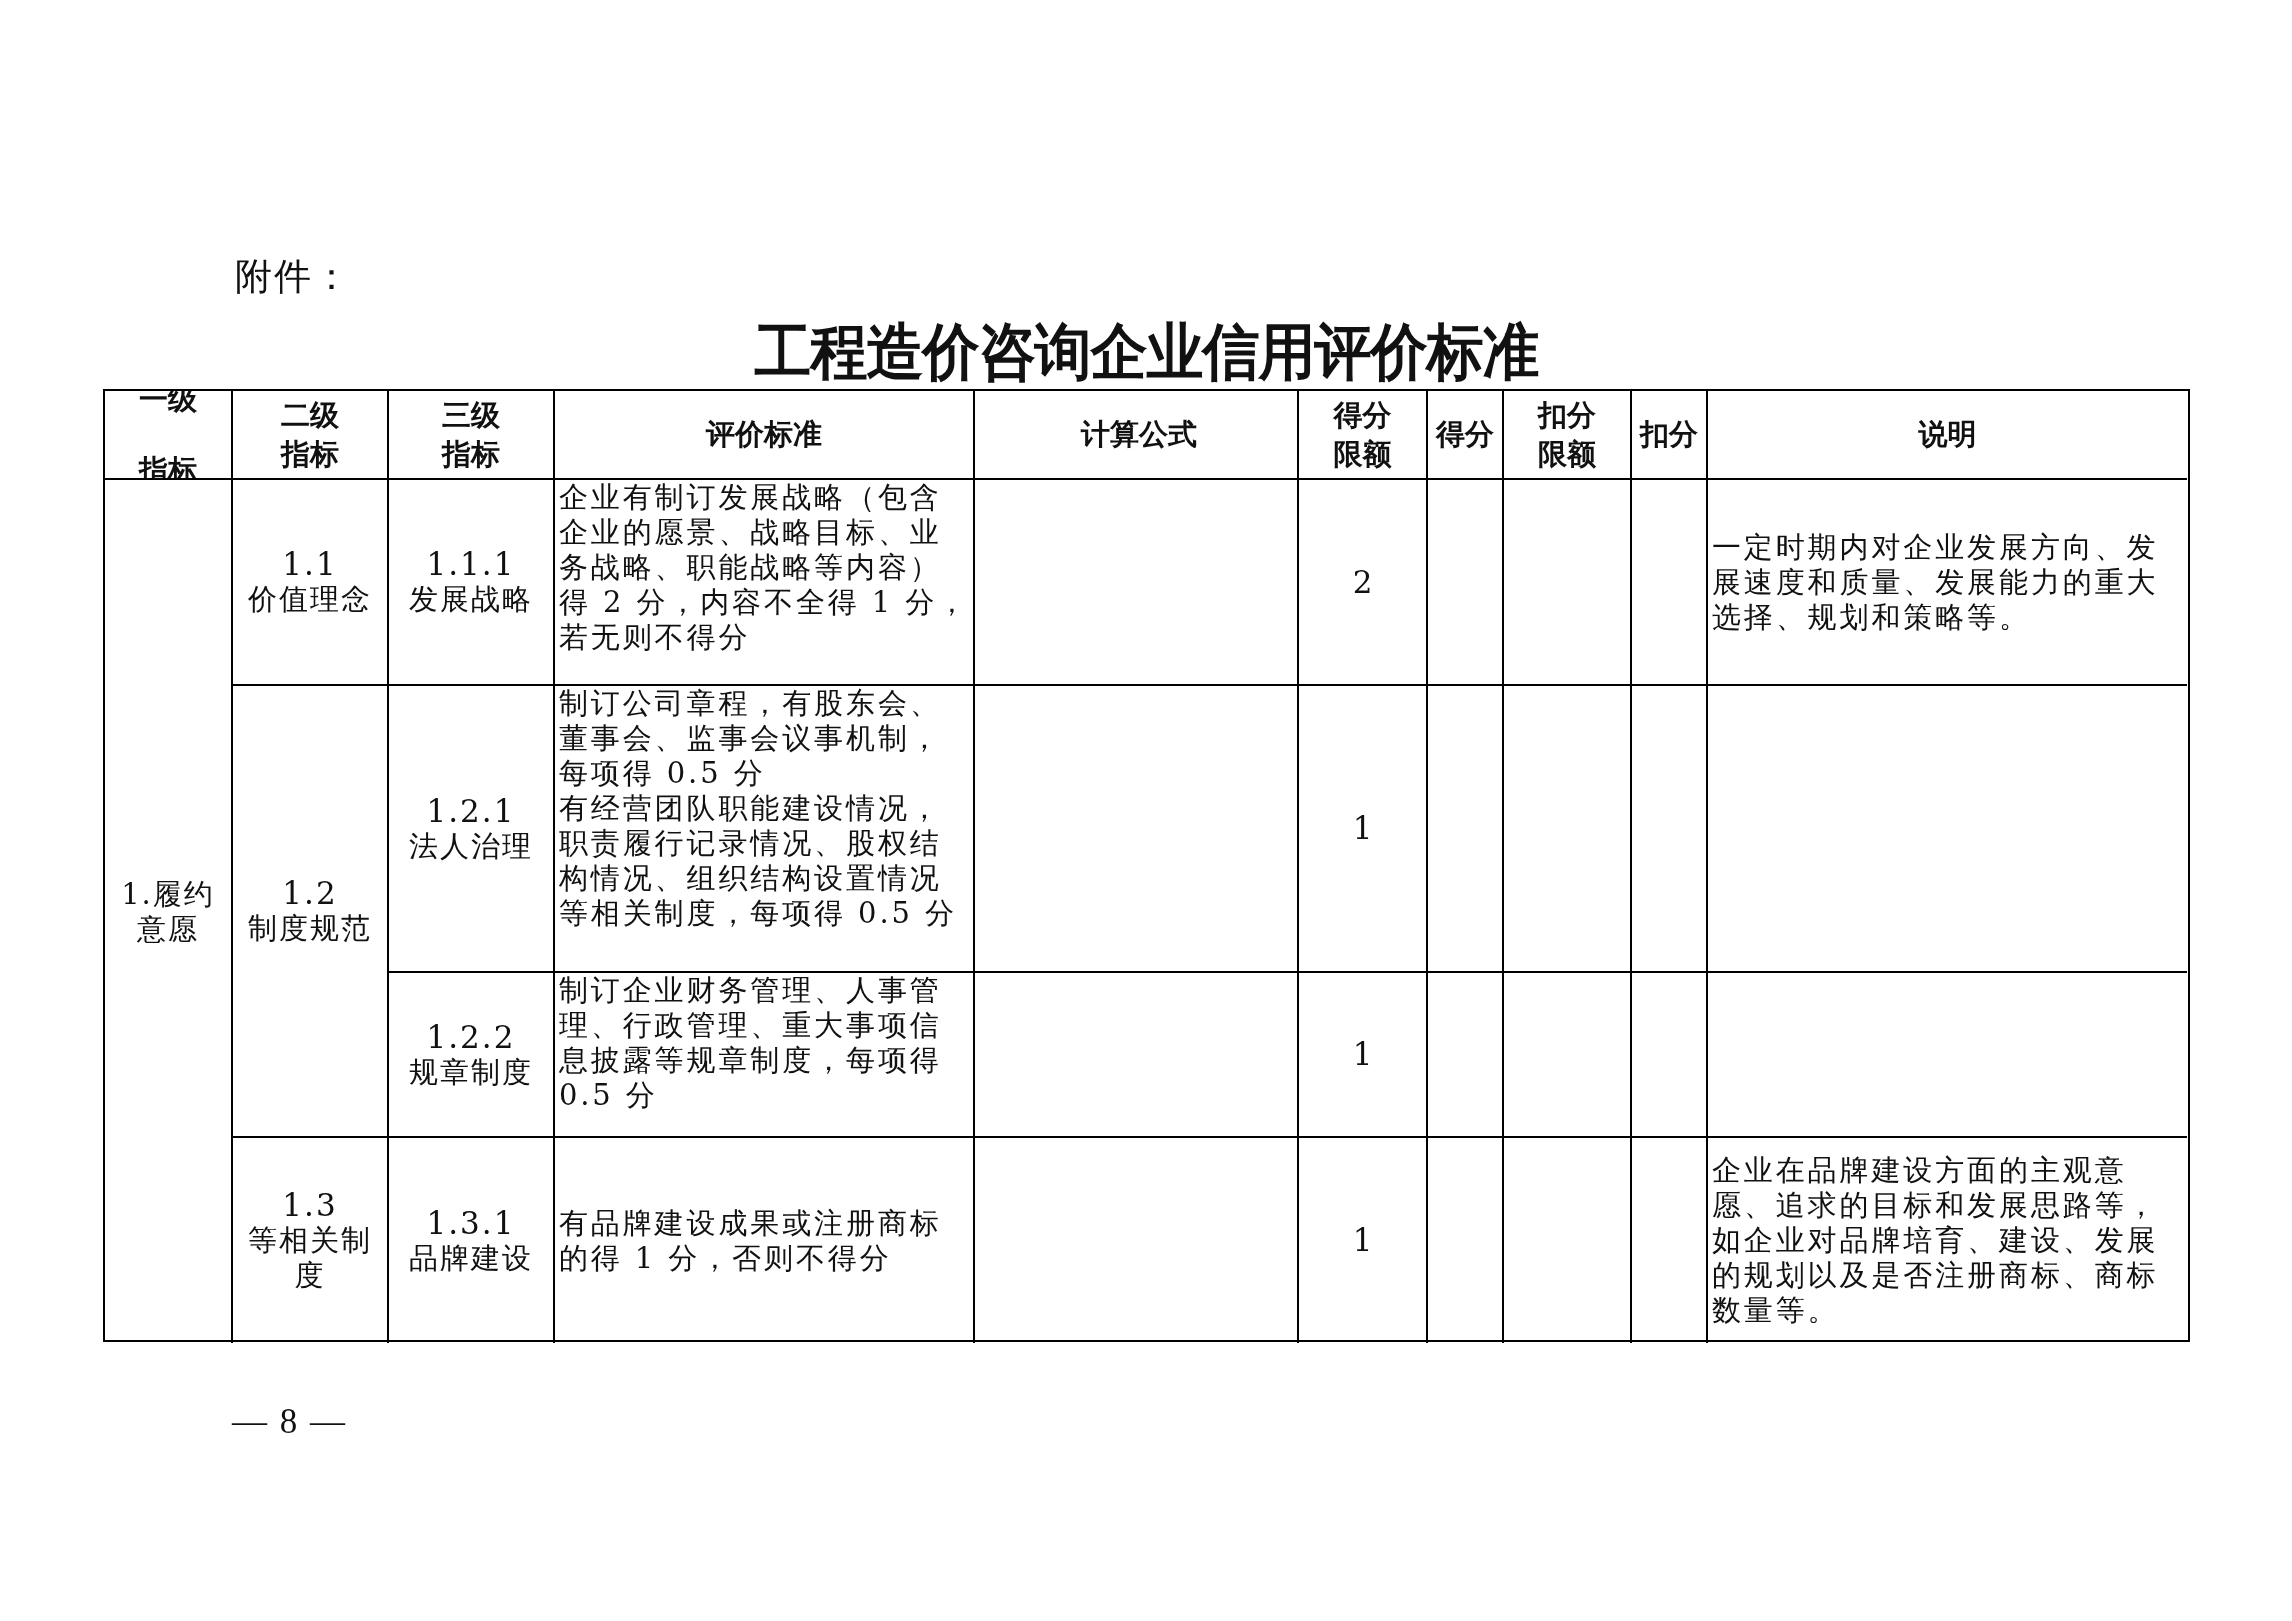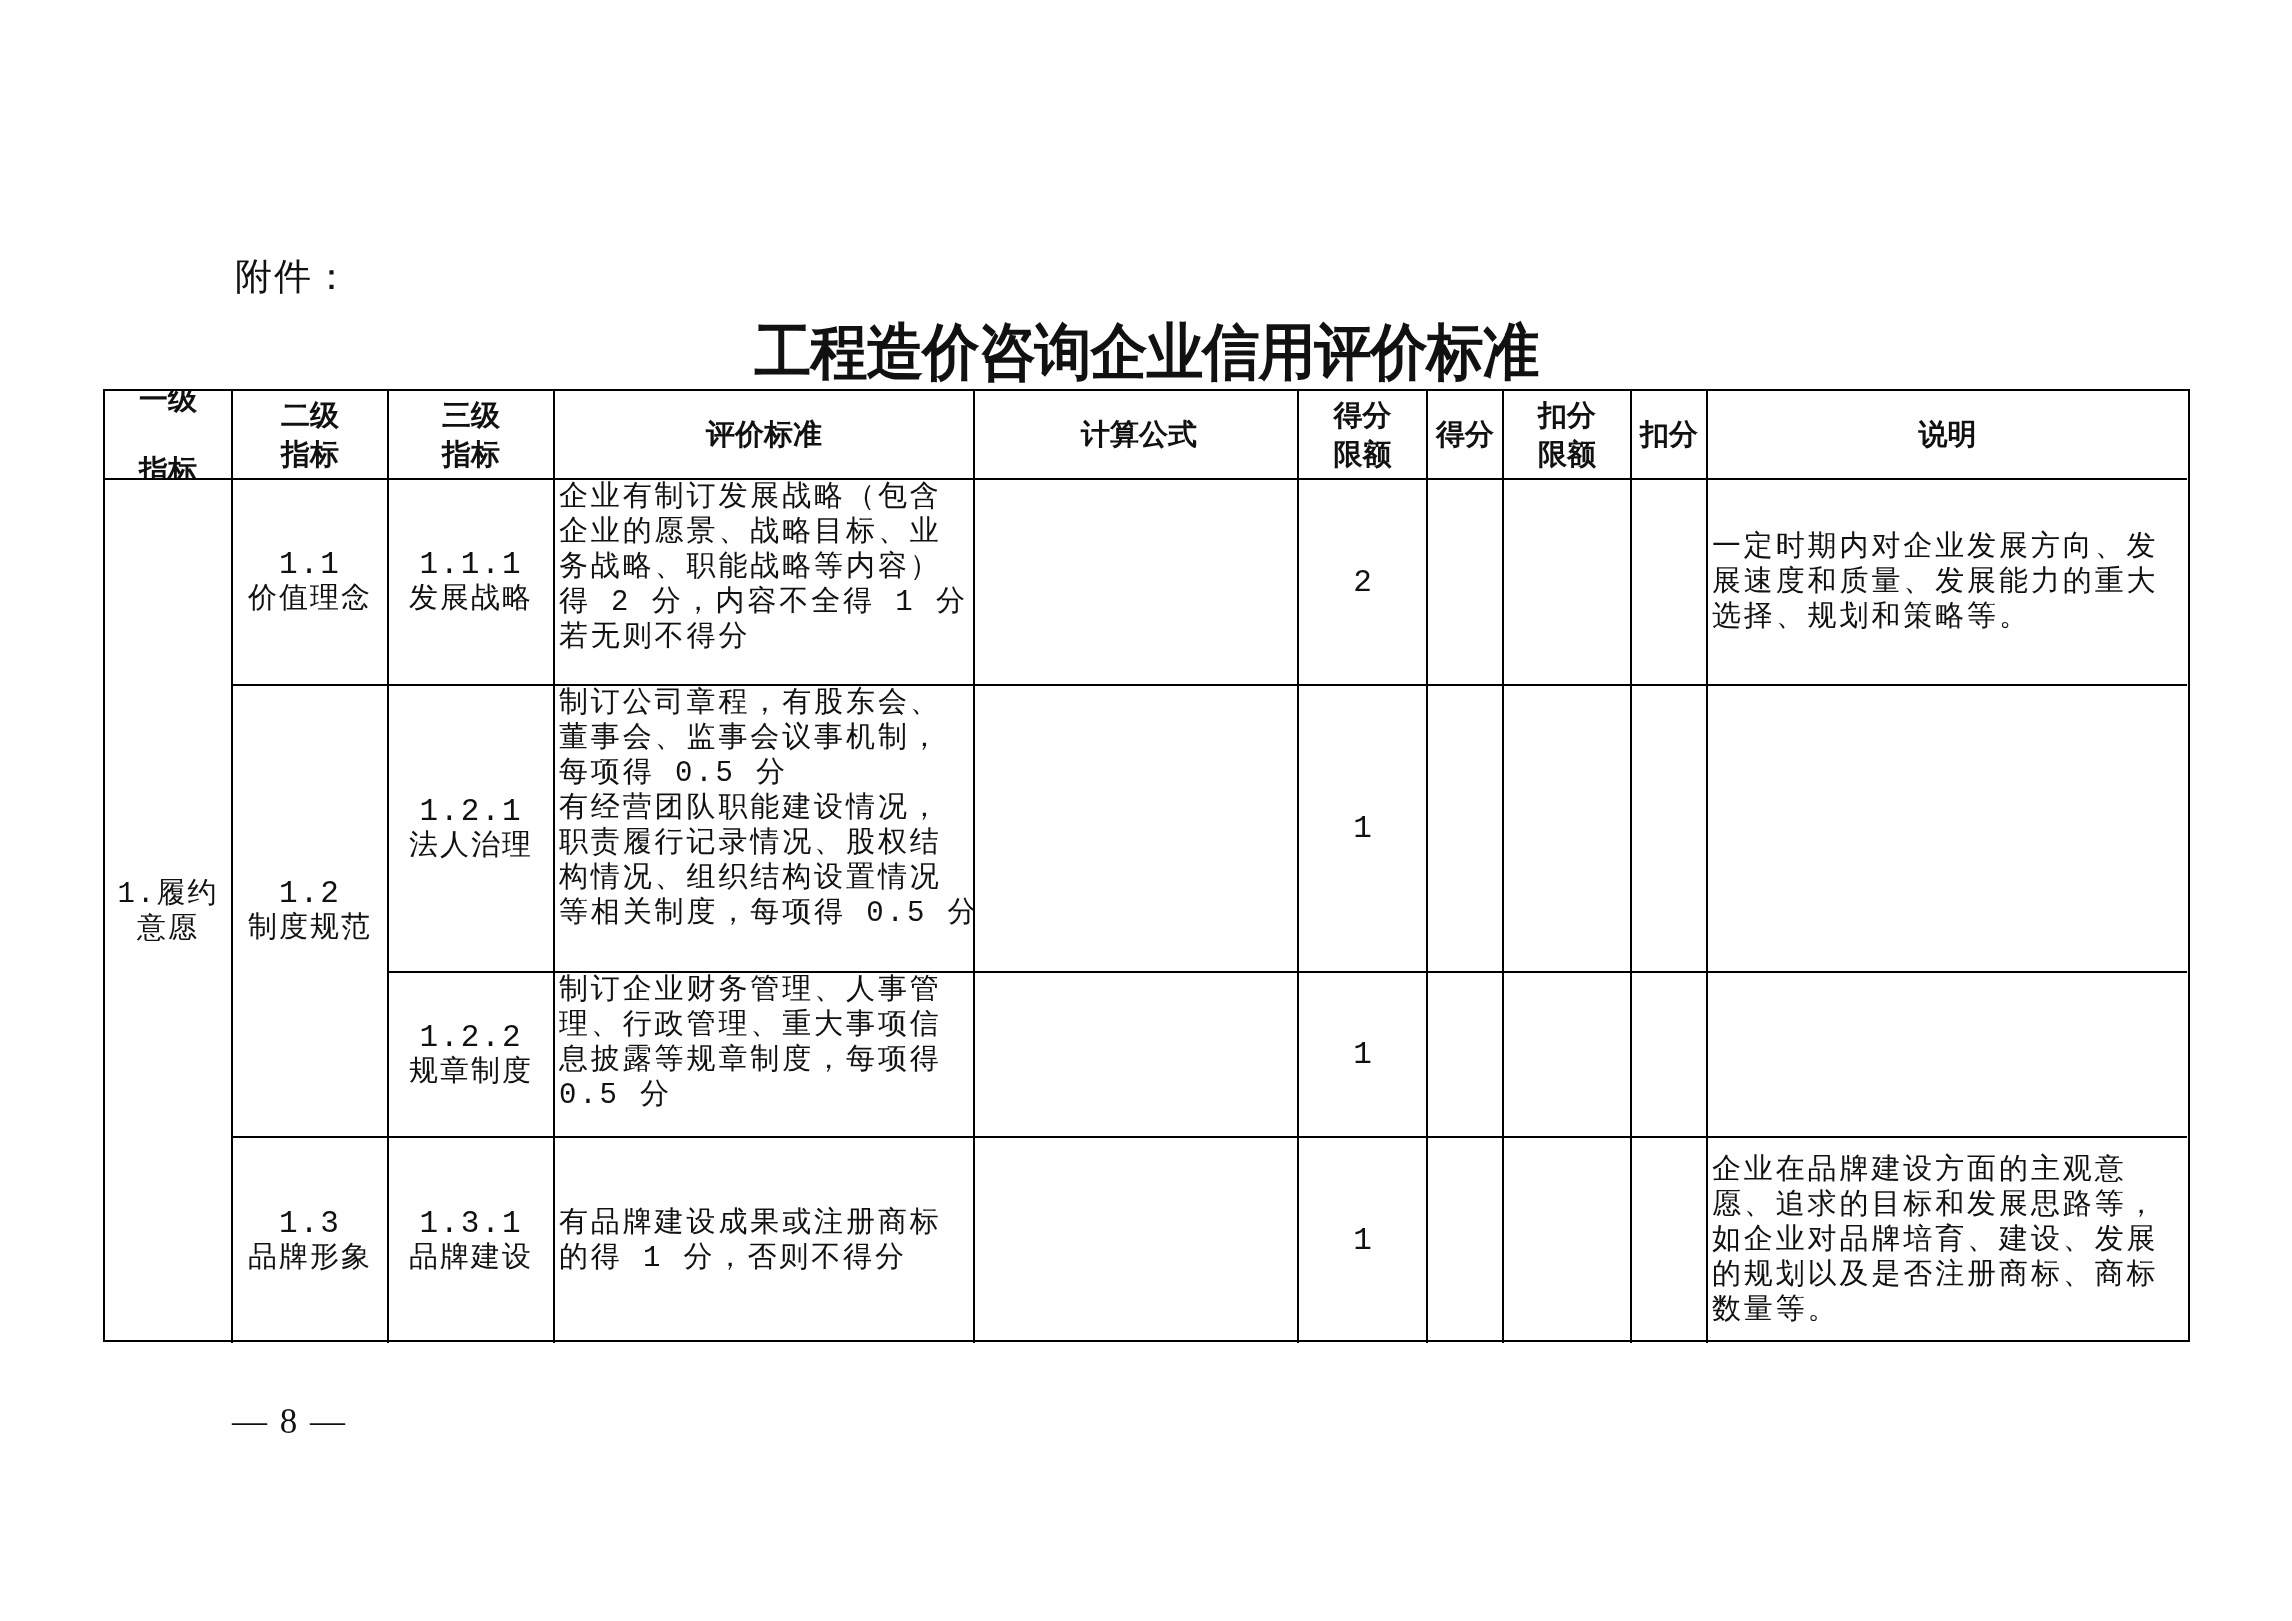--- a/index.html
+++ b/index.html
@@ -30,21 +30,20 @@
       box-sizing: border-box;
     }
     .cell {
       border-right: 2px solid #000;
       border-bottom: 2.9px solid #000;
       box-sizing: border-box;
       display: flex; align-items: center; justify-content: center;
       text-align: center;
       font-size: 29px; line-height: 35px;
       overflow: hidden;
-      font-family: Liberation Mono, monospace;
     }
     .cell.last-col { border-right: none; }
     .cell.last-row { border-bottom: none; }
     .hdr {
       font-family: "DejaVu Sans", "Liberation Sans", sans-serif;
       font-weight: bold; font-size: 29px; line-height: 39px;
       flex-direction: column;
     }
     .hdr span { display: block; }
     .stack { flex-direction: column; }
@@ -107,21 +106,21 @@
   <div class="cell stack" style="grid-column:2;grid-row:2;">
     <span class="num">1.1</span>
     <span>价值理念</span>
   </div>
   <div class="cell stack" style="grid-column:2;grid-row:3 / 5;">
     <span class="num">1.2</span>
     <span>制度规范</span>
   </div>
   <div class="cell stack last-row" style="grid-column:2;grid-row:6;grid-row:5;">
     <span class="num">1.3</span>
-    <span>品牌形象</span>
+    <span>等相关制度</span>
   </div>
 
   <div class="cell stack" style="grid-column:3;grid-row:2;">
     <span class="num">1.1.1</span>
     <span>发展战略</span>
   </div>
   <div class="cell lines" style="grid-column:4;grid-row:2;">
     <span>企业有制订发展战略（包含</span>
     <span>企业的愿景、战略目标、业</span>
     <span>务战略、职能战略等内容）</span>

